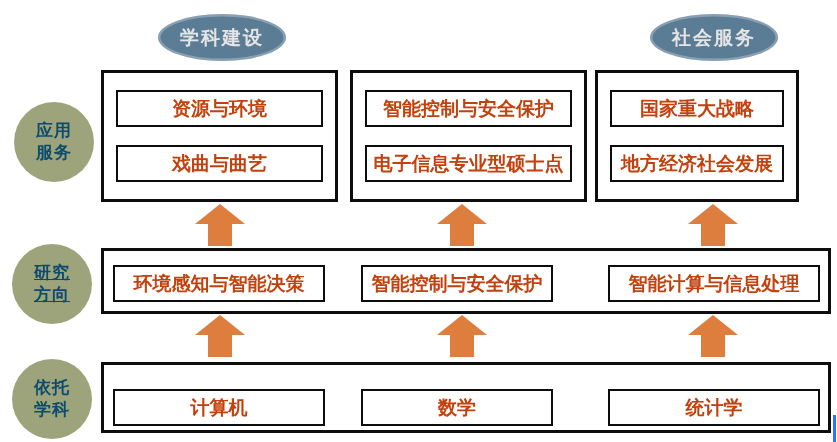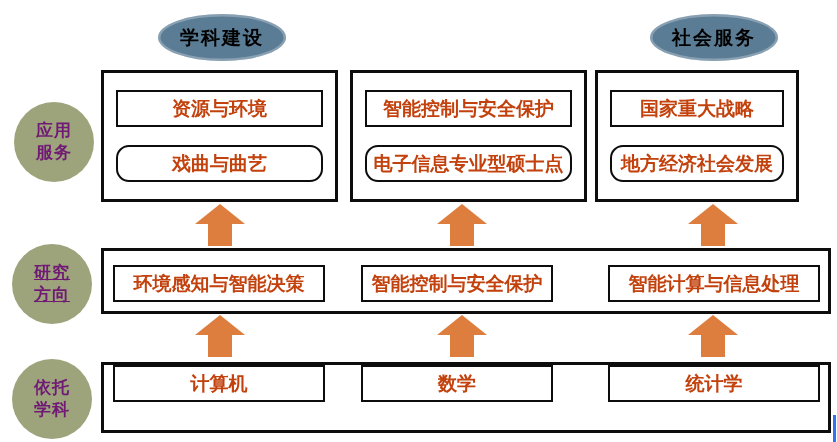--- a/index.html
+++ b/index.html
@@ -9,32 +9,32 @@
     -webkit-font-smoothing:antialiased;
   }
   .stage * { box-sizing:border-box; }
 
   
   .badge {
     position:absolute; top:14px; width:128px; height:47px;
     border-radius:50%;
     background:var(--badge_fill);
     box-shadow: inset 0 0 0 2.5px rgba(255,255,255,0.28);
-    color:#000000; font-weight:bold; font-size:19px; letter-spacing:2px;
+    color:#e5e5e5; font-weight:bold; font-size:19px; letter-spacing:2px;
     display:flex; align-items:center; justify-content:center;
   }
   .b1 { left:158px; }
   .b2 { left:399px; }
   .b3 { left:650px; }
 
   
   .circle {
     position:absolute; width:80px; height:80px; border-radius:50%;
     background:var(--circle_fill);
-    color:#701a75; font-weight:bold; font-size:17px; line-height:1.3;
+    color:#0c4a6e; font-weight:bold; font-size:17px; line-height:1.3;
     display:flex; flex-direction:column; align-items:center; justify-content:center;
     letter-spacing:1px;
   }
   .c1 { left:14px; top:102px; }
   .c2 { left:12px; top:244px;text-decoration:underline; }
   .c3 { left:12px; top:359px; }
 
   
   .group {
     position:absolute; top:70px; height:132px;
@@ -55,24 +55,24 @@
   
   .item {
     position:absolute; height:37px;
     border:2px solid var(--border); background:#ffffff;
     color:#c2410c; font-weight:bold; font-size:19px;
     display:flex; align-items:center; justify-content:center;
     white-space:nowrap;
   }
   .group .item { left:12px; right:12px; }
   .group .r1 { top:17px; }
-  .group .r2 { top:72px;border-radius:13px; }
+  .group .r2 { top:72px; }
 
   .band2 .item { top:14px; }
-  .band3 .item { top:0; }
+  .band3 .item { top:24px; }
   .bi1 { left:9px;   width:212px;text-align:right; }
   .bi2 { left:257px; width:192px; }
   .bi3 { left:504px; width:212px; }
 
   
   .arrow { position:absolute; width:50px; height:42px; display:block; }
   .arrow polygon { fill:var(--arrow_fill); }
   .ax1 { left:195px; } .ax2 { left:437px; } .ax3 { left:688px; }
   .ra  { top:204px; }  .rb  { top:315px; }
 

